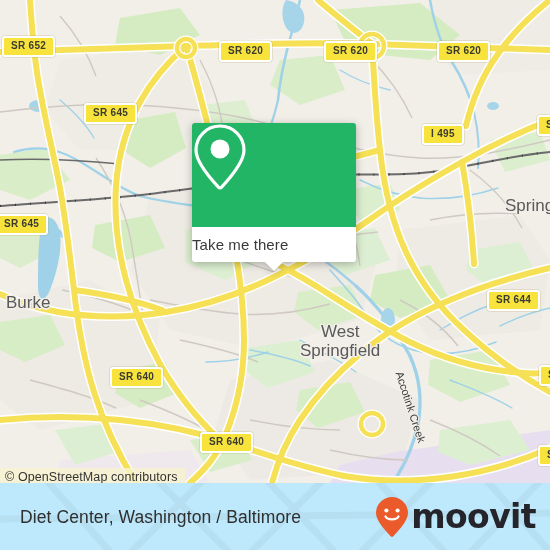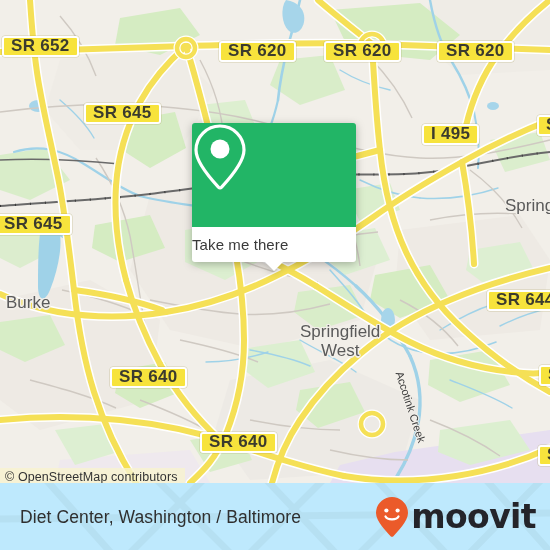--- a/index.html
+++ b/index.html
@@ -28,21 +28,21 @@
     z-index:30;
   }
 
   
   .shield{
     position:absolute;
     background:#f7e33c;
     border:2px solid #ffffff;
     border-radius:3px;
     color:#3b3b2e;
-    font-size:17px;font-weight:bold;
+    font-size:10px;font-weight:bold;
     letter-spacing:.3px;
     padding:2px 7px 3px 7px;
     white-space:nowrap;
     line-height:12px;
     box-shadow:0 0 0 .5px rgba(150,140,60,.35);
     z-index:12;
   }
 
   
   .place{
@@ -296,22 +296,22 @@
             <circle cx="372" cy="424" r="11"></circle>
             <circle cx="186" cy="48" r="9"></circle>
           </g>
         </g>
       </g>
     </svg>
 
     <div class="place" style="left:505px;top:196px;">Springfi</div>
     <div class="place" style="left:6px;top:293px;">Burke</div>
     <div class="place two" style="left:300px;top:322px;">
+      <div>West</div>
       <div>Springfield</div>
-      <div>West</div>
     </div>
 
     <div class="creek" style="left:405px;top:370px;transform:rotate(72deg);transform-origin:left top;">Accotink Creek</div>
 
     <div class="shield" style="left:2px;top:36px;">SR 652</div>
     <div class="shield" style="left:219px;top:41px;">SR 620</div>
     <div class="shield" style="left:324px;top:41px;">SR 620</div>
     <div class="shield" style="left:437px;top:41px;">SR 620</div>
     <div class="shield" style="left:84px;top:103px;">SR 645</div>
     <div class="shield" style="left:422px;top:124px;">I 495</div>

